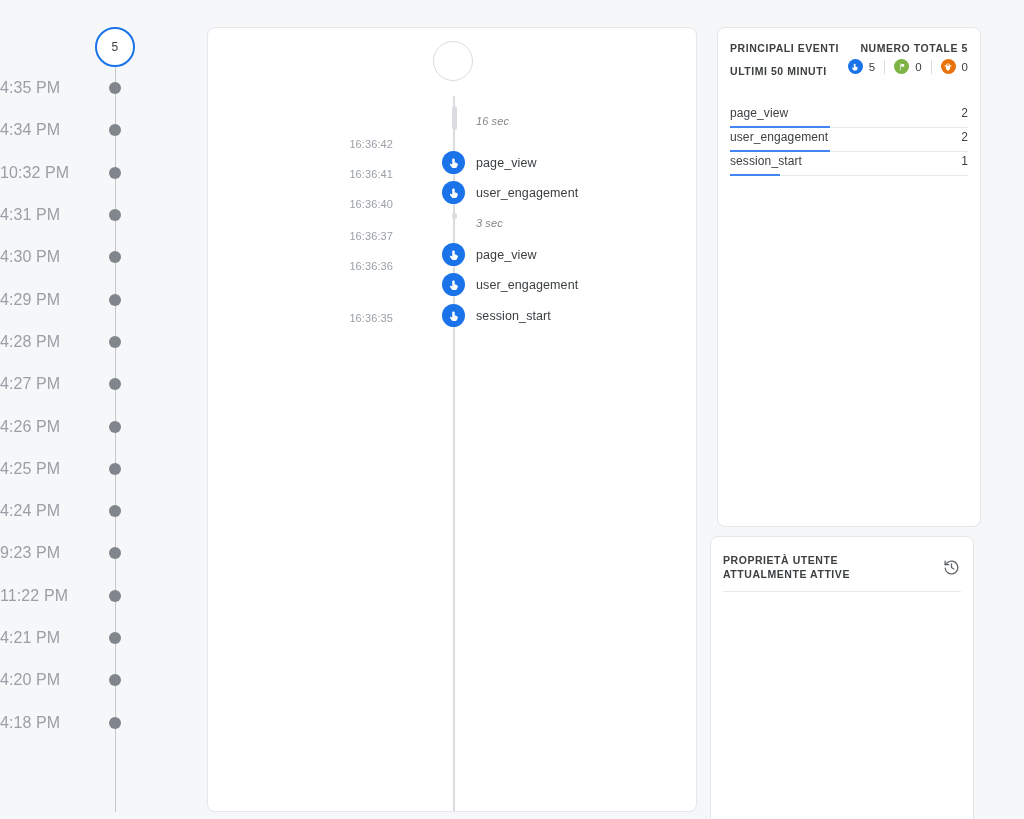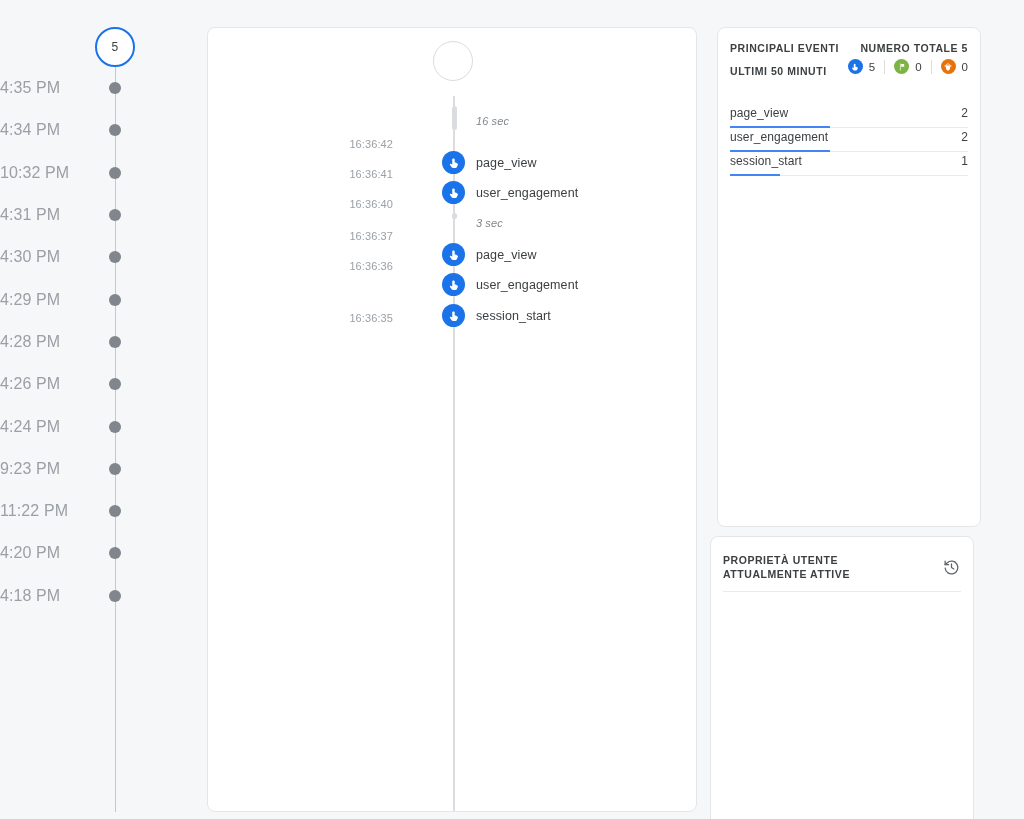--- a/index.html
+++ b/index.html
@@ -283,33 +283,45 @@
         </div>
         <div class="rail-row">
           <div class="rail-time">4:29 PM</div>
           <div class="rail-dot"></div>
         </div>
         <div class="rail-row">
           <div class="rail-time">4:28 PM</div>
           <div class="rail-dot"></div>
         </div>
         <div class="rail-row">
+          <div class="rail-time">4:27 PM</div>
+          <div class="rail-dot"></div>
+        </div>
+        <div class="rail-row">
           <div class="rail-time">4:26 PM</div>
           <div class="rail-dot"></div>
         </div>
         <div class="rail-row">
+          <div class="rail-time">4:25 PM</div>
+          <div class="rail-dot"></div>
+        </div>
+        <div class="rail-row">
           <div class="rail-time">4:24 PM</div>
           <div class="rail-dot"></div>
         </div>
         <div class="rail-row">
           <div class="rail-time">9:23 PM</div>
           <div class="rail-dot"></div>
         </div>
         <div class="rail-row">
           <div class="rail-time">11:22 PM</div>
+          <div class="rail-dot"></div>
+        </div>
+        <div class="rail-row">
+          <div class="rail-time">4:21 PM</div>
           <div class="rail-dot"></div>
         </div>
         <div class="rail-row">
           <div class="rail-time">4:20 PM</div>
           <div class="rail-dot"></div>
         </div>
         <div class="rail-row">
           <div class="rail-time">4:18 PM</div>
           <div class="rail-dot"></div>
         </div>

